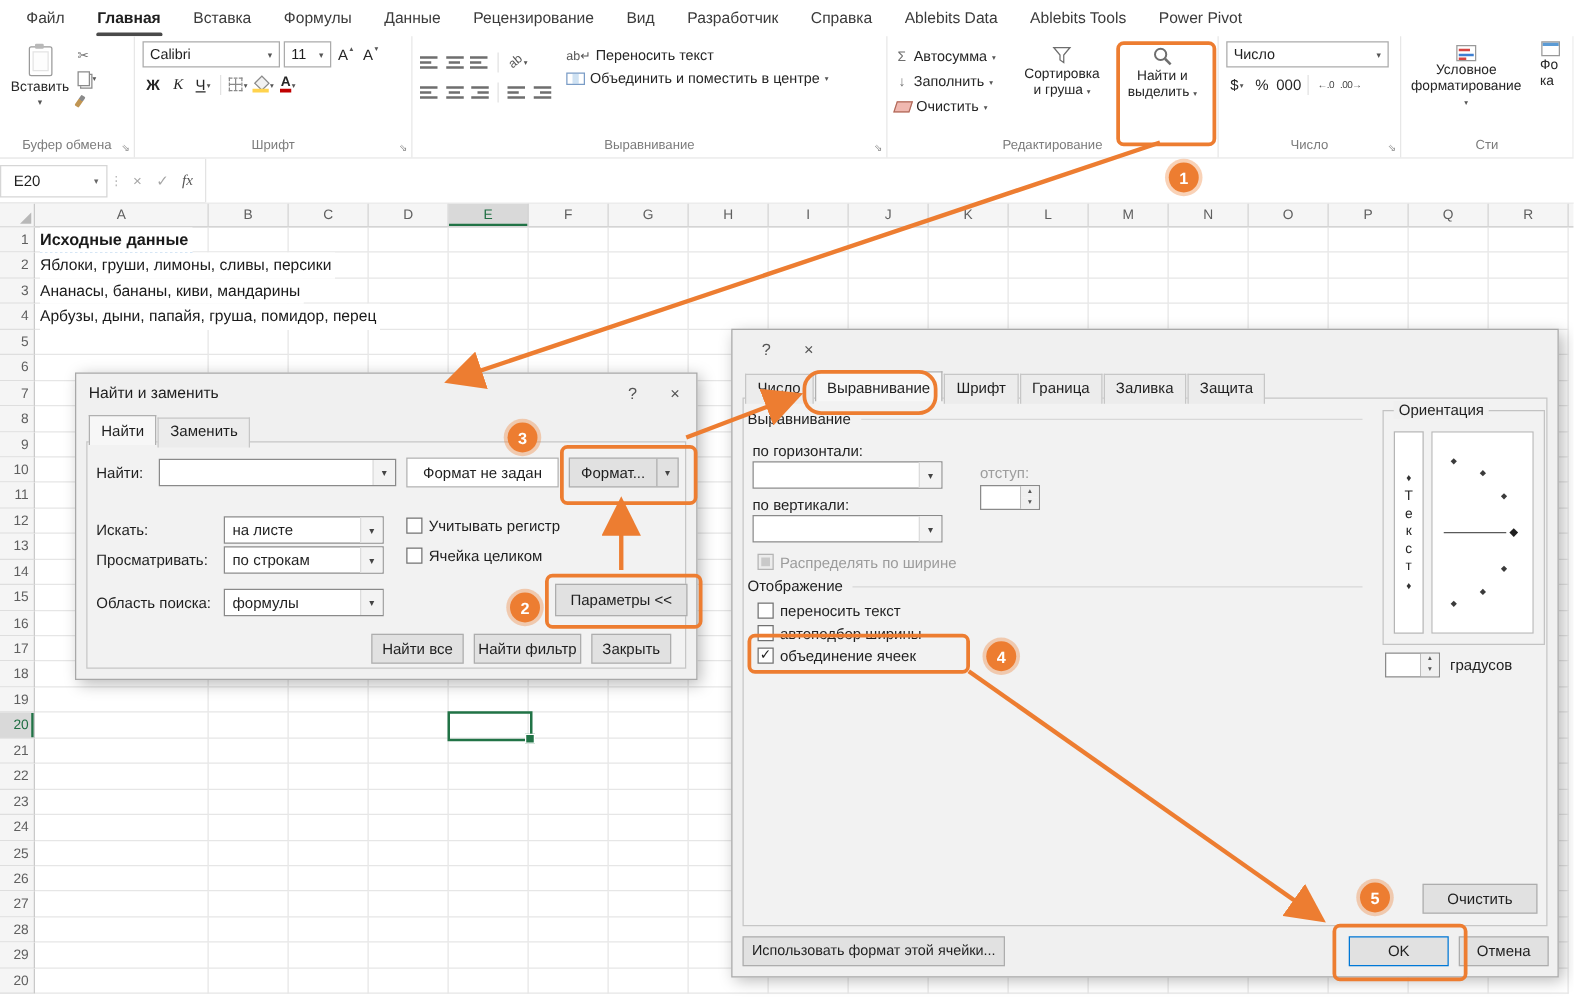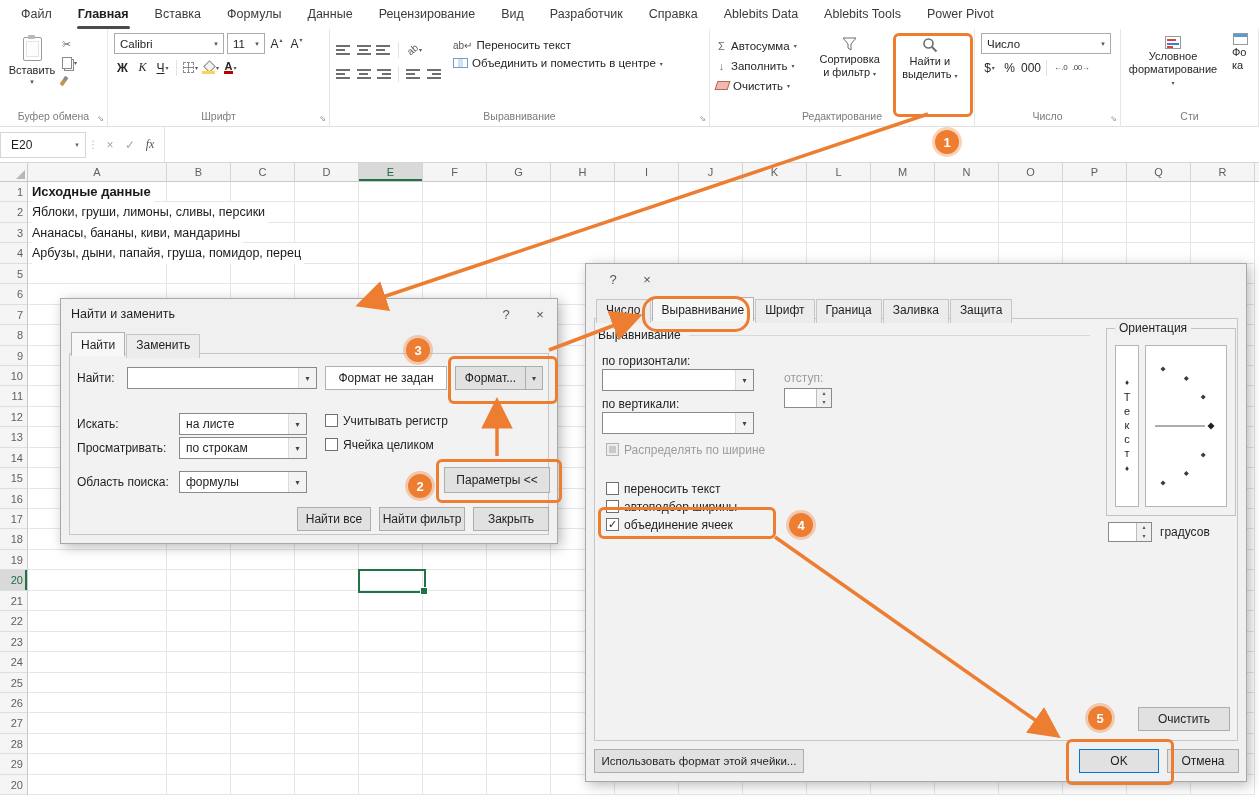--- a/index.html
+++ b/index.html
@@ -292,21 +292,21 @@
               <i class="eraser-ic"></i>
               <span>Очистить</span>
               <span class="tiny-arr">▾</span>
             </div>
         </div>
         <div class="bigbtn2">
           <svg width="18" height="16" viewBox="0 0 18 16">
               <path d="M2 2 h13 l-5 6 v6 l-3 -2 v-4 z" fill="#ffffff" stroke="#6e6e6e"></path>
             </svg>
           <span>Сортировка</span>
-          <span><span>и фильтр</span> <span class="tiny-arr">▾</span></span>
+          <span><span>и груша</span> <span class="tiny-arr">▾</span></span>
         </div>
         <div class="bigbtn2">
           <svg width="18" height="18" viewBox="0 0 18 18">
               <circle cx="7.5" cy="7.5" r="4.5" fill="none" stroke="#6e6e6e" stroke-width="1.6"></circle>
               <line x1="11" y1="11" x2="15.5" y2="15.5" stroke="#6e6e6e" stroke-width="2"></line>
             </svg>
           <span>Найти и</span>
           <span><span>выделить</span> <span class="tiny-arr">▾</span></span>
         </div>
       </div>
@@ -1080,21 +1080,21 @@
 
     <div class="btn" style="left:383px;top:168px;width:106px;height:26px">
       <span>Параметры &lt;&lt;</span>
     </div>
     <div class="btn" style="left:236px;top:208px;width:74px">
       <span>Найти все</span>
     </div>
     <div class="btn" style="left:318px;top:208px;width:86px">
       <span>Найти фильтр</span>
     </div>
-    <div class="btn" style="left:412px;top:208px;width:76px">
+    <div class="btn" style="left:412px;top:208px;width:64px">
       <span>Закрыть</span>
     </div>
   </div>
 
   <div class="dlg" style="left:585px;top:263px;width:660px;height:517px;z-index:21">
     <div class="dtitle">
       <span class="dbtn">?</span>
       <span class="dbtn">×</span>
     </div>
     <div class="dtabs" style="left:10px;top:33px">
@@ -1127,20 +1127,23 @@
       <span class="cval"></span>
       <span class="carr">▾</span>
     </div>
     <div class="cb dis" style="left:20px;top:178px">
       <span class="cbbox">
           <span class="ind"></span>
         </span>
       <span>Распределять по ширине</span>
     </div>
 
+    <div class="sect" style="left:12px;top:198px;width:492px">
+      <span>Отображение</span>
+    </div>
     <div class="cb" style="left:20px;top:217px">
       <span class="cbbox"></span>
       <span>переносить текст</span>
     </div>
     <div class="cb" style="left:20px;top:235px">
       <span class="cbbox"></span>
       <span>автоподбор ширины</span>
     </div>
     <div class="cb" style="left:20px;top:253px">
       <span class="cbbox">

